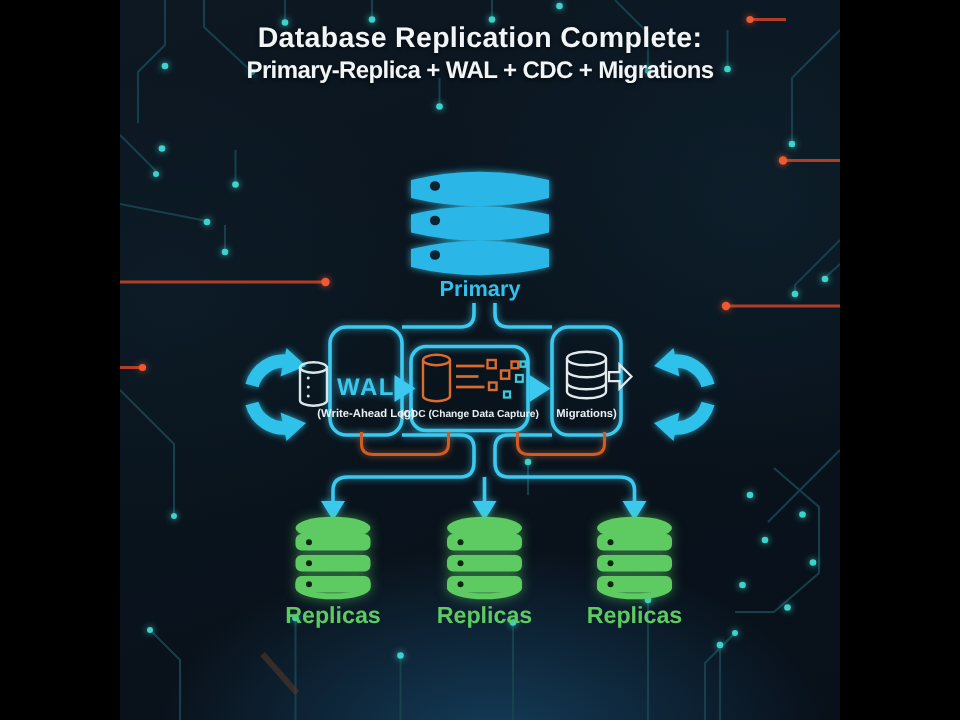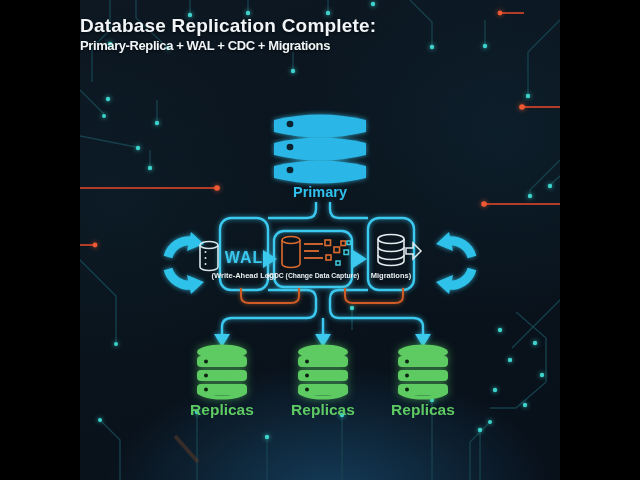--- a/index.html
+++ b/index.html
@@ -8,25 +8,25 @@
   .letterbox{position:absolute;top:0;width:80px;height:480px;background:#000;}
   .letterbox.left{left:0}.letterbox.right{right:0}
   .stage{position:absolute;left:80px;top:0;width:480px;height:480px;
     background:
       radial-gradient(ellipse 330px 190px at 52% 103%, rgba(34,112,165,.45), rgba(34,112,165,0) 68%),
       radial-gradient(ellipse 300px 260px at 88% 28%, rgba(22,66,88,.22), rgba(22,66,88,0) 70%),
       radial-gradient(ellipse 260px 220px at 8% 42%, rgba(18,55,70,.18), rgba(18,55,70,0) 70%),
       linear-gradient(160deg,#0d1823 0%, #0a141d 45%, #08101a 100%);
   }
   svg{position:absolute;left:0;top:0;}
-  .title{position:absolute;left:0;top:14px;width:480px;
+  .title{position:absolute;left:0;top:14px;width:480px;text-align:center;
          color:#f1f5f7;font-weight:bold;line-height:1.24;
          text-shadow:0 1px 3px rgba(0,0,0,.7);z-index:3;}
   .title .t1{font-size:19px;letter-spacing:.2px;}
-  .title .t2{font-size:13px;letter-spacing:-.4px;}
+  .title .t2{font-size:16px;letter-spacing:-.4px;}
   svg text{font-family:"Liberation Sans",sans-serif;}
   .glow-cyan{filter:drop-shadow(0 0 2.5px rgba(56,200,240,.75));}
   .glow-green{filter:drop-shadow(0 0 4px rgba(90,205,100,.55));}
   .glow-dot{filter:drop-shadow(0 0 2.5px rgba(62,214,206,.9));}
   .glow-red{filter:drop-shadow(0 0 2.5px rgba(240,90,50,.8));}
   .glow-orange{filter:drop-shadow(0 0 2px rgba(230,120,50,.6));}
   .caption{fill:#e8eef1;}
 </style>
 </head>
 <body>

